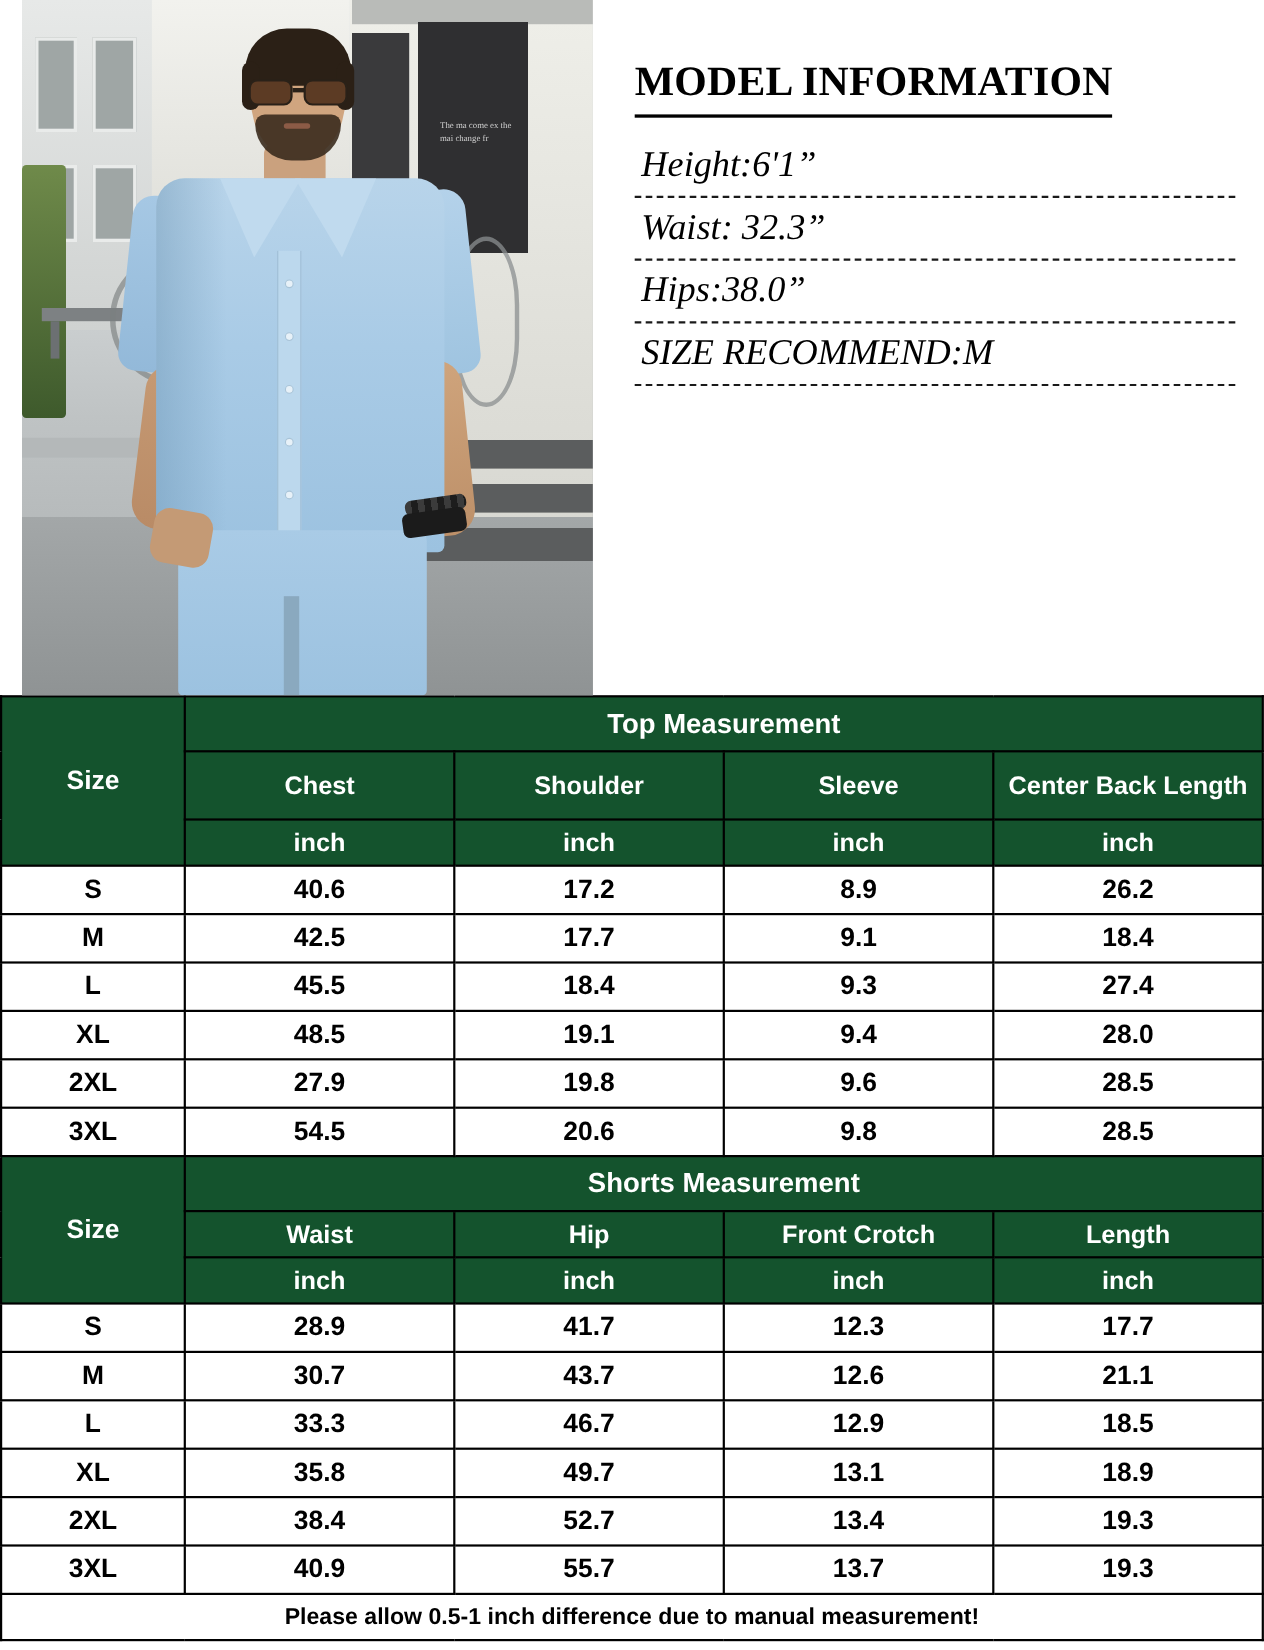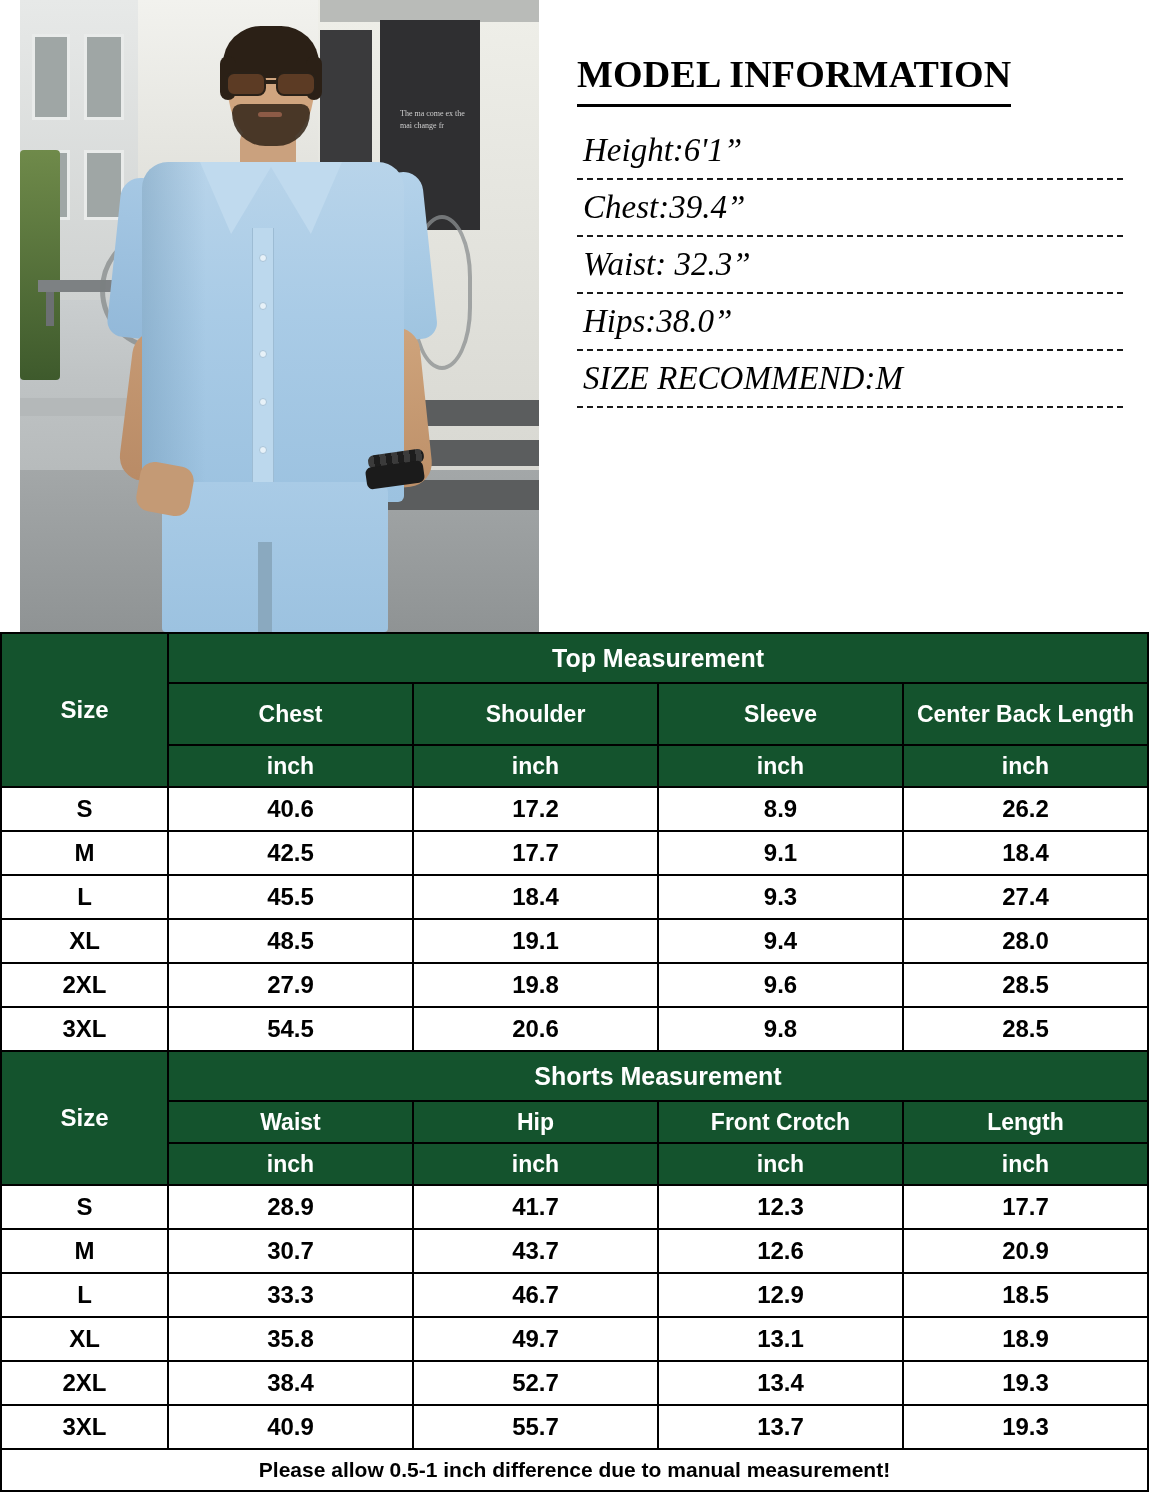--- a/index.html
+++ b/index.html
@@ -341,21 +341,20 @@
           <div class="lens l"></div>
           <div class="bridge"></div>
           <div class="lens r"></div>
         </div>
       </div>
     </div>
 
     <div class="info">
       <div class="info-title">MODEL INFORMATION</div>
       <div class="info-row">Height:6'1”</div>
-      <div class="info-row">Chest:39.4”</div>
       <div class="info-row">Waist: 32.3”</div>
       <div class="info-row">Hips:38.0”</div>
       <div class="info-row last">SIZE RECOMMEND:M</div>
     </div>
   </div>
 
   <div class="tables">
     <table>
       <colgroup>
         <col class="c-size">
@@ -448,21 +447,21 @@
           <td class="body">28.9</td>
           <td class="body">41.7</td>
           <td class="body">12.3</td>
           <td class="body">17.7</td>
         </tr>
         <tr>
           <td class="body">M</td>
           <td class="body">30.7</td>
           <td class="body">43.7</td>
           <td class="body">12.6</td>
-          <td class="body">20.9</td>
+          <td class="body">21.1</td>
         </tr>
         <tr>
           <td class="body">L</td>
           <td class="body">33.3</td>
           <td class="body">46.7</td>
           <td class="body">12.9</td>
           <td class="body">18.5</td>
         </tr>
         <tr>
           <td class="body">XL</td>

